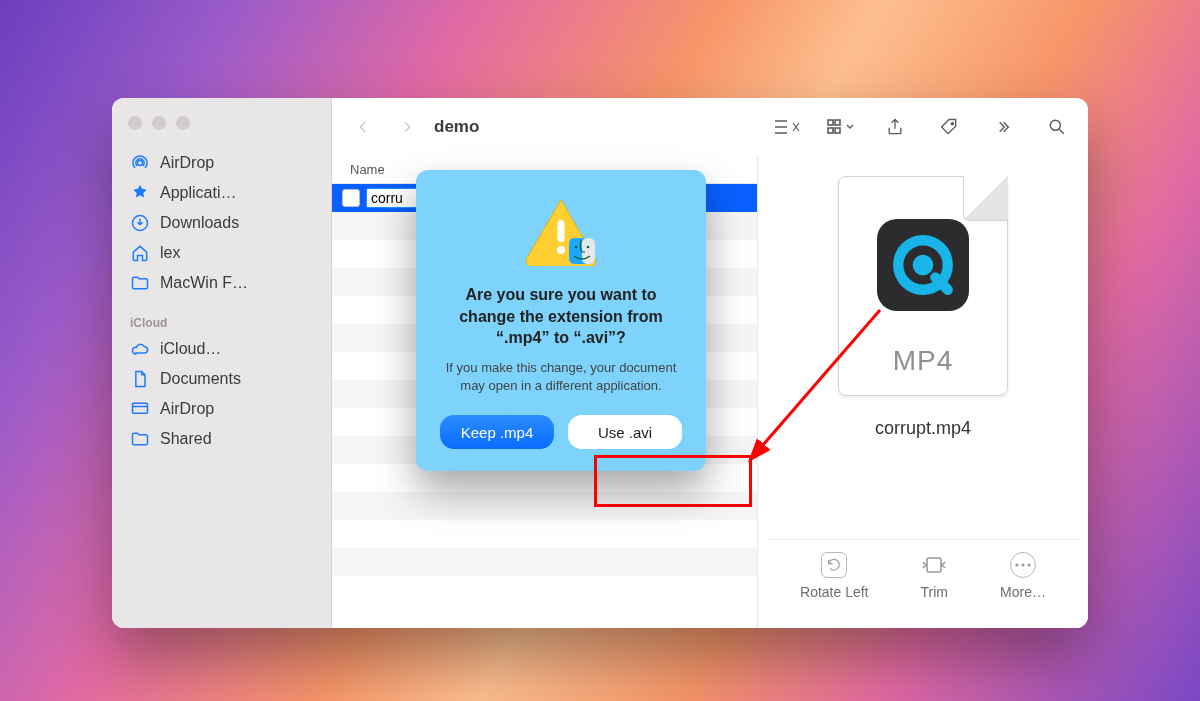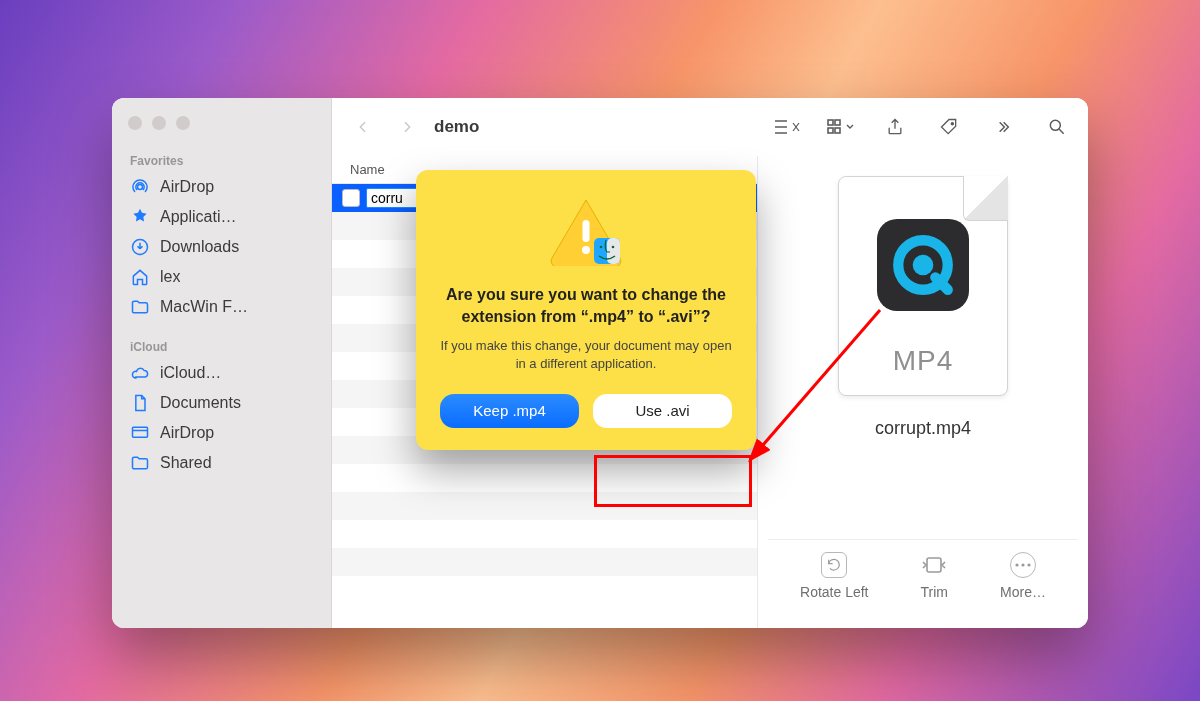--- a/index.html
+++ b/index.html
@@ -55,21 +55,21 @@
   .qt { position:absolute; top:42px; left:50%; transform:translateX(-50%); width:92px; height:92px; background:#2c2c2e; border-radius:20px; display:flex; align-items:center; justify-content:center;}
   .qt svg { width:66px; height:66px;}
   .ftype { position:absolute; bottom:18px; width:100%; text-align:center; font-size:28px; font-weight:500; color:#8f8f8f; letter-spacing:1px;}
   .fname { margin-top:22px; font-size:18px; color:#333; }
 
   .actions { margin-top:auto; width:100%; display:flex; justify-content:space-around; padding:12px 6px 8px; border-top:1px solid #eee;}
   .act { display:flex; flex-direction:column; align-items:center; gap:6px; font-size:14px; color:#6f6f6f;}
   .act .ico { width:26px; height:26px; border:1.5px solid #b8b8b8; border-radius:6px; display:flex; align-items:center; justify-content:center;}
 
   
-  .dialog { position:absolute; top:170px; left:416px; width:340px; background:#fde047; border-radius:12px; box-shadow:0 20px 40px rgba(0,0,0,.35); padding:26px 24px 22px; text-align:center;}
+  .dialog { position:absolute; top:170px; left:416px; width:290px; background:#7dd3fc; border-radius:12px; box-shadow:0 20px 40px rgba(0,0,0,.35); padding:26px 24px 22px; text-align:center;}
   .dlg-icon { width:80px; height:70px; margin:0 auto 18px; position:relative;}
   .dlg-title { font-size:16px; font-weight:700; color:#222; line-height:1.35; margin-bottom:10px;}
   .dlg-msg { font-size:13px; color:#444; line-height:1.4; margin-bottom:20px;}
   .dlg-btns { display:flex; gap:14px; }
   .dlg-btns button { flex:1; height:34px; border-radius:14px; border:none; font-size:15px; cursor:default;}
   .btn-primary { background:linear-gradient(#2a8cff,#0a6cff); color:#fff; font-weight:500;}
   .btn-secondary { background:#fff; border:1px solid #c9c9c9; color:#222;}
 
   .annot-box { position:absolute; border:3px solid #f00; pointer-events:none;}
   .annot-arrow { position:absolute; pointer-events:none;}
@@ -81,21 +81,20 @@
 
 <div class="window">
 
   <div class="sidebar">
     <div class="traffic">
       <span></span>
       <span></span>
       <span></span>
     </div>
 
-    <div class="section-label">Favorites</div>
     <div class="sb-item">
       <span class="ico">
           <svg viewBox="0 0 24 24" fill="none" stroke="currentColor" stroke-width="1.8">
             <circle cx="12" cy="12" r="3"></circle>
             <path d="M6 18a8.5 8.5 0 1 1 12 0"></path>
             <path d="M8.5 15.5a5 5 0 1 1 7 0"></path>
           </svg>
         </span>
       <span class="lbl">AirDrop</span>
     </div>

